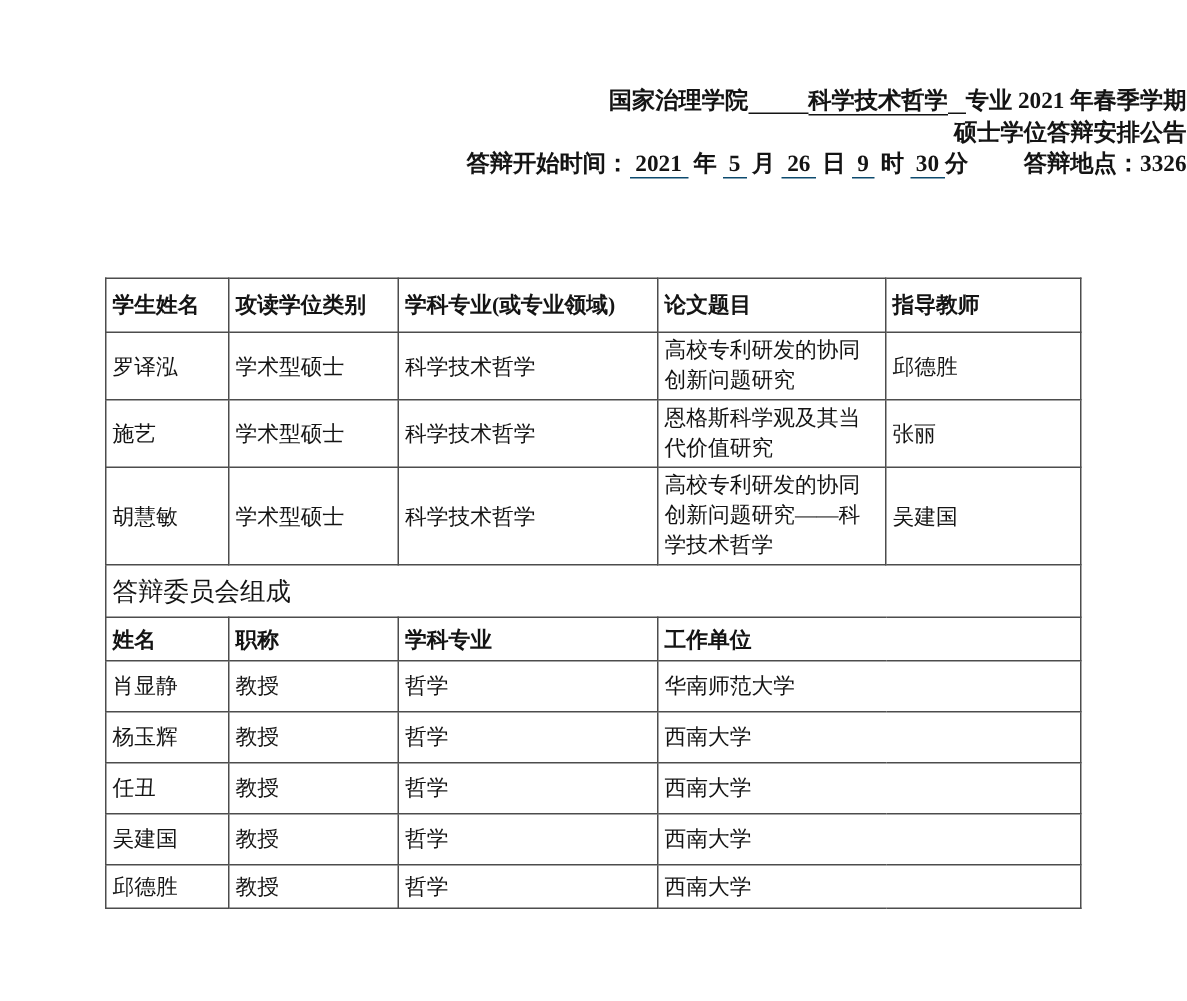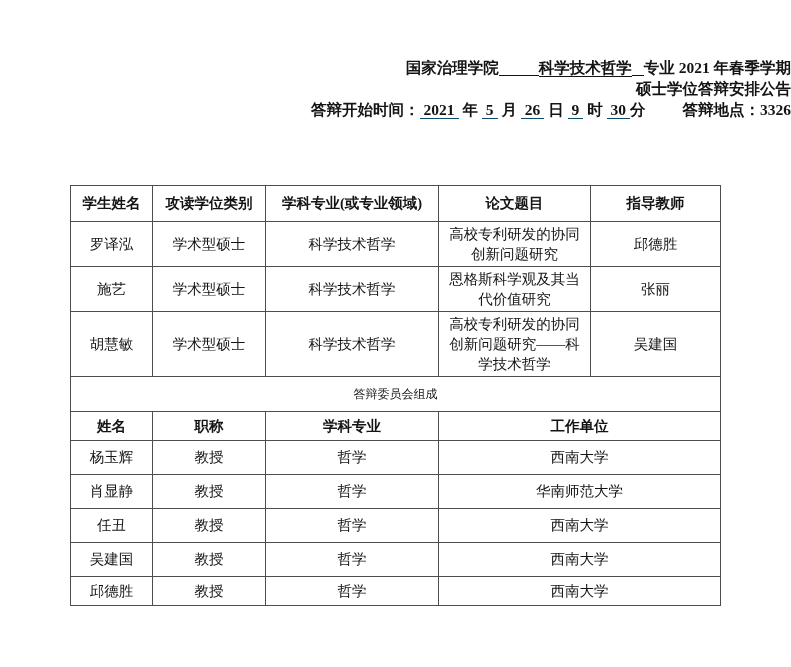--- a/index.html
+++ b/index.html
@@ -34,28 +34,28 @@
   .h-gap { display: inline-block; width: 37px; }
   table.doc-table {
     border-collapse: collapse;
     table-layout: fixed;
     width: 650px;
     margin: 65px 0 0 70px;
     font-size: 14.5px;
   }
   .doc-table th, .doc-table td {
     border: 1px solid #4d4d4d;
-    text-align: center;
+    text-align: left;
     vertical-align: middle;
     padding: 2px 4px;
     font-weight: normal;
     overflow: hidden;
   }
   .doc-table th { font-weight: bold; }
-  .caption-cell { font-weight: bold; font-size: 12px; }
+  .caption-cell { font-weight: bold; font-size: 17px; }
   .thesis-cell {
     padding: 3px 14px;
     line-height: 20px;
     word-break: break-all;
   }
   .vtop { vertical-align: top; padding-top: 2px; }
   
   .rh-shdr  { height: 36px; }
   .rh-s1    { height: 41px; }
   .rh-s2    { height: 39px; }
@@ -123,30 +123,30 @@
     </tr>
 
     <tr class="rh-chdr">
       <th>姓名</th>
       <th>职称</th>
       <th>学科专业</th>
       <th colspan="2">工作单位</th>
     </tr>
 
     <tr class="rh-c">
+      <td>肖显静</td>
+      <td>教授</td>
+      <td>哲学</td>
+      <td colspan="2">华南师范大学</td>
+    </tr>
+    <tr class="rh-c">
       <td>杨玉辉</td>
       <td>教授</td>
       <td>哲学</td>
       <td colspan="2">西南大学</td>
-    </tr>
-    <tr class="rh-c">
-      <td>肖显静</td>
-      <td>教授</td>
-      <td>哲学</td>
-      <td colspan="2">华南师范大学</td>
     </tr>
     <tr class="rh-c">
       <td>任丑</td>
       <td>教授</td>
       <td>哲学</td>
       <td colspan="2">西南大学</td>
     </tr>
     <tr class="rh-c">
       <td>吴建国</td>
       <td>教授</td>

